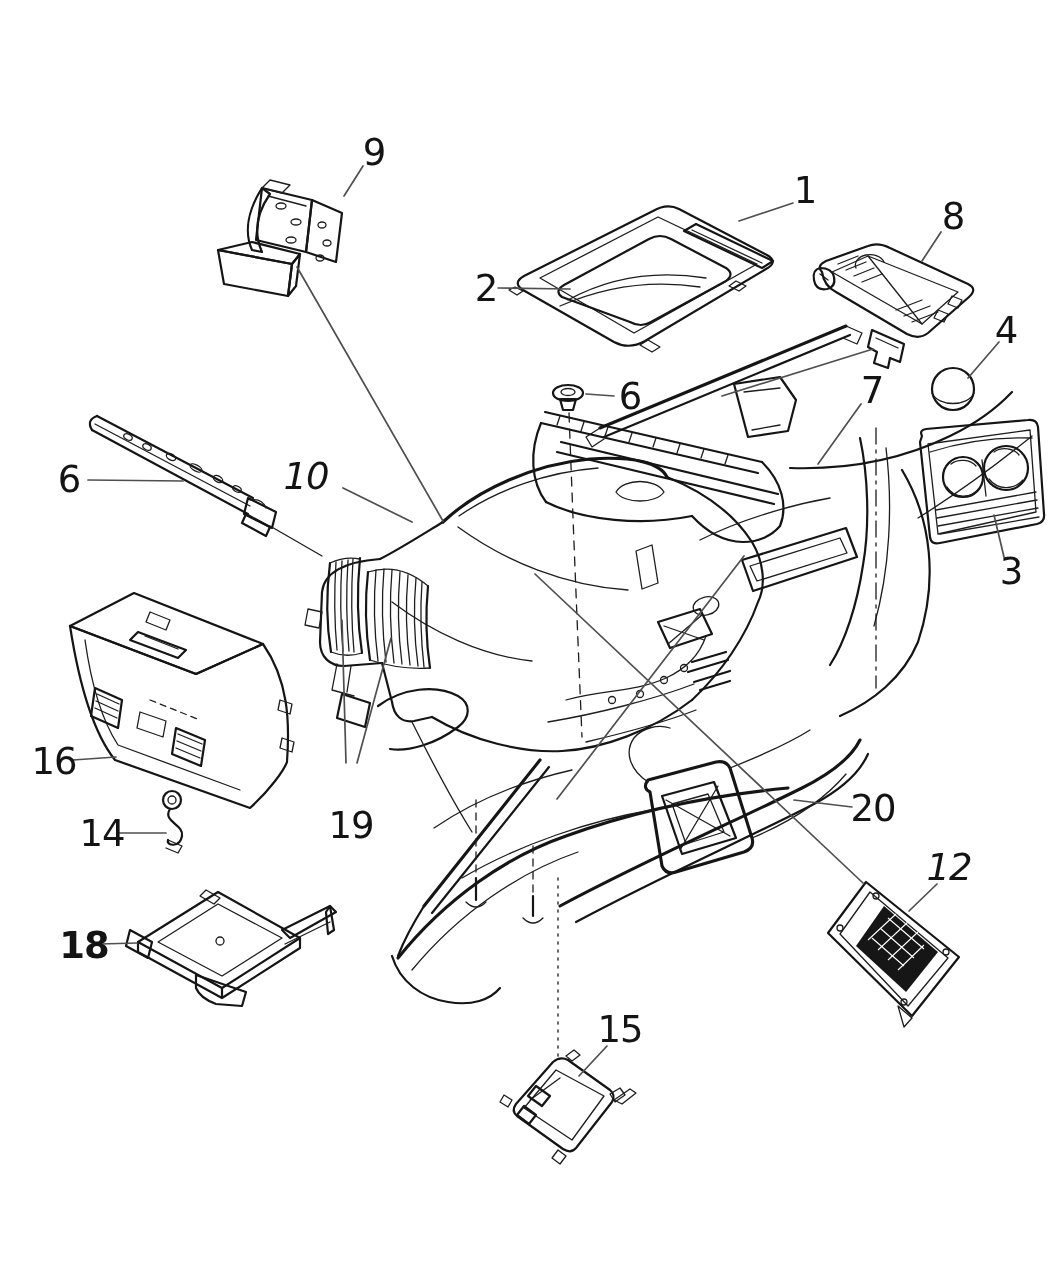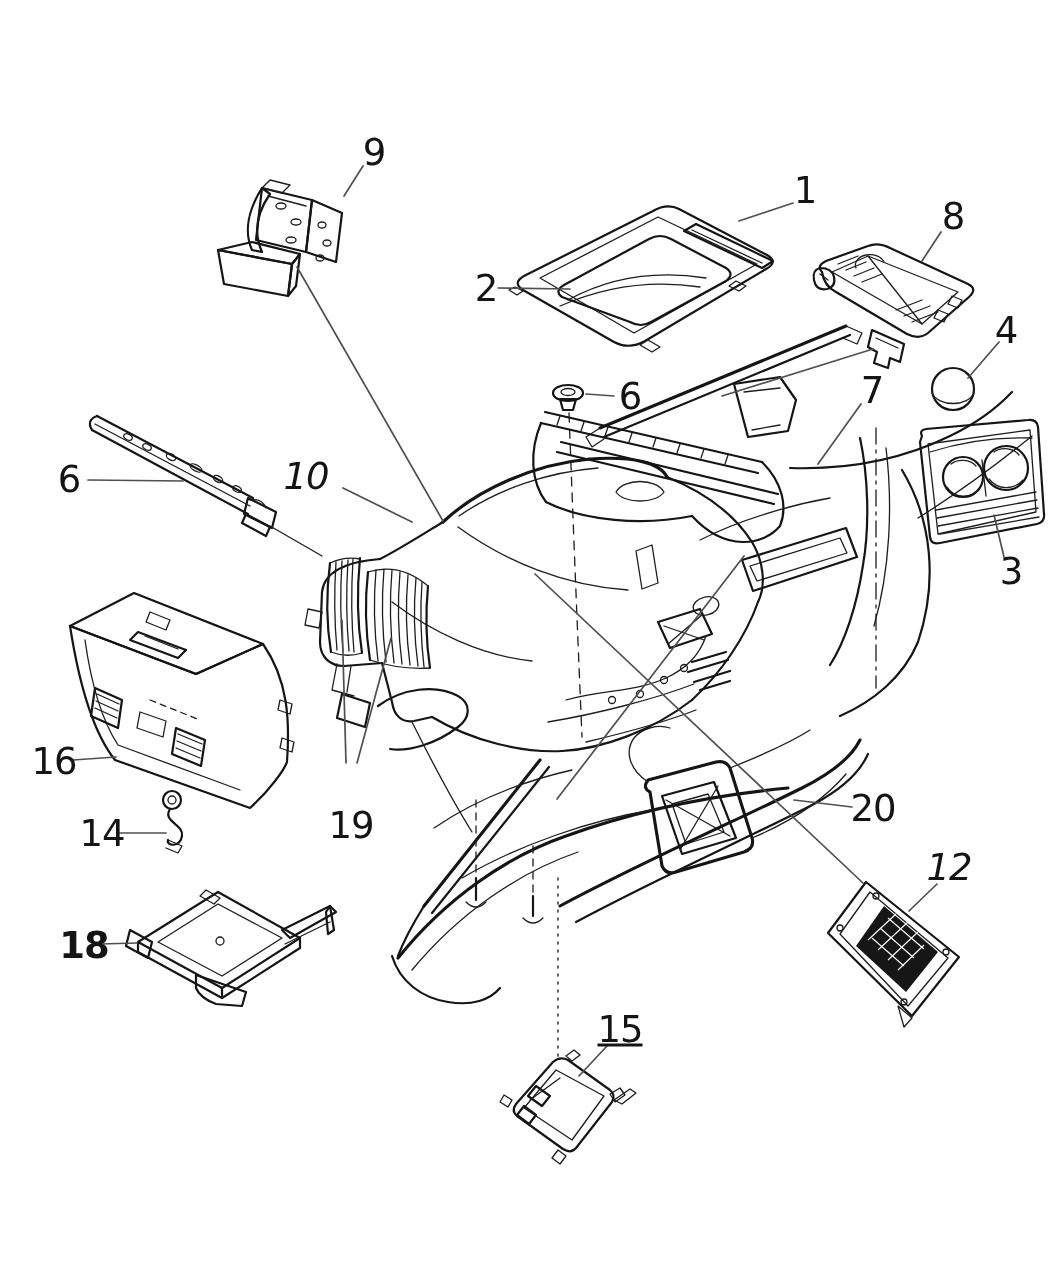--- a/index.html
+++ b/index.html
@@ -301,19 +301,19 @@
     <span class="callout" style="left: 1011px; top: 571px;">3</span>
     <span class="callout" style="left: 1006px; top: 330px;">4</span>
     <span class="callout" style="left: 630px; top: 396px;">6</span>
     <span class="callout" style="left: 872px; top: 390px;">7</span>
     <span class="callout" style="left: 953px; top: 216px;">8</span>
     <span class="callout" style="left: 374px; top: 152px;">9</span>
     <span class="callout" style="left: 306px; top: 476px; font-style: italic;">10</span>
     <span class="callout" style="left: 69px; top: 479px;">6</span>
     <span class="callout" style="left: 949px; top: 867px; font-style: italic;">12</span>
     <span class="callout" style="left: 873px; top: 808px;">20</span>
-    <span class="callout" style="left: 620px; top: 1029px; text-decoration: underline;">15</span>
+    <span class="callout" style="left: 620px; top: 1029px;">15</span>
     <span class="callout" style="left: 54px; top: 761px;">16</span>
     <span class="callout" style="left: 102px; top: 833px;">14</span>
     <span class="callout" style="left: 84px; top: 945px; font-weight: bold;">18</span>
     <span class="callout" style="left: 351px; top: 781px; margin-top: 44px;">19</span>
   </div>
 </div>
 
 </body></html>

